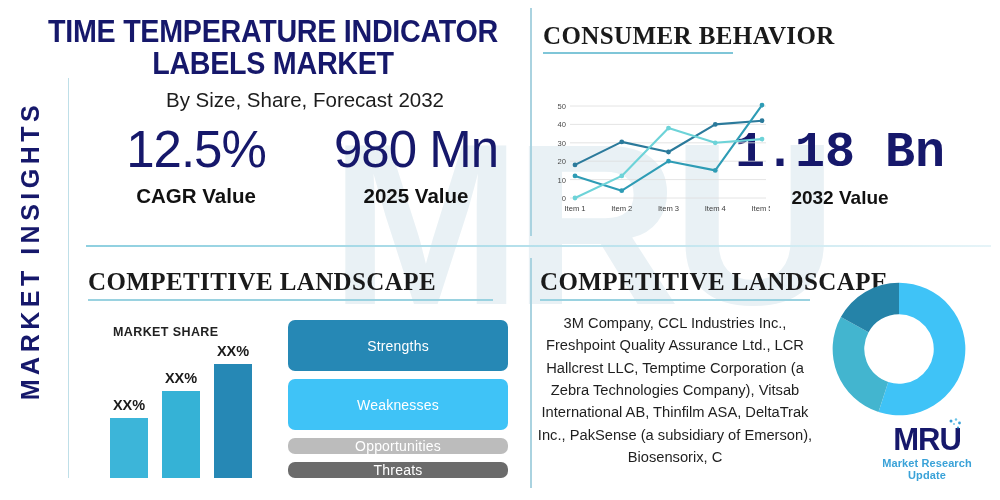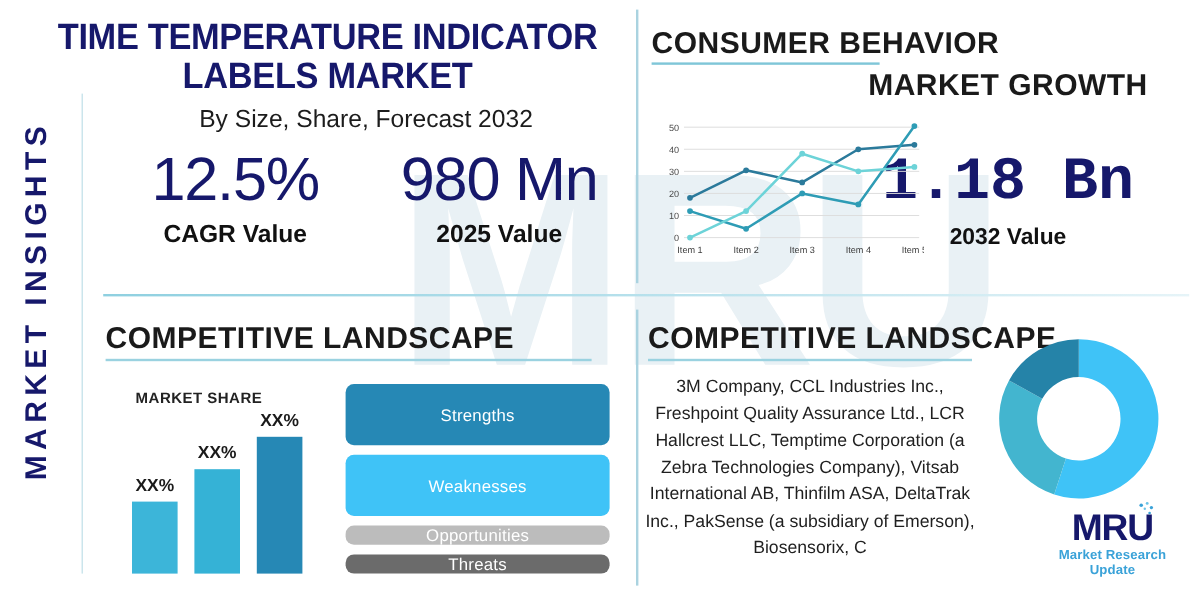--- a/index.html
+++ b/index.html
@@ -54,21 +54,21 @@
   .stat .big {
     font-size:51px; font-weight:normal; color:#16186b; line-height:1;
     font-family:"Liberation Sans Narrow","Liberation Sans",sans-serif;
     letter-spacing:-1px;
   }
   .stat .cap { font-size:20.5px; font-weight:bold; color:#111; margin-top:9px; }
 
   
   .sec-head {
     position:absolute; font-weight:bold; color:#1a1a1a;
-    font-family:Liberation Sans, sans-serif;
+    font-family:Liberation Serif, serif;
     letter-spacing:0.4px;
   }
   .sec-head.cb { left:543px; top:22px; font-size:25px; }
   .cb-rule { position:absolute; left:543px; top:52px; width:190px; height:1.6px; background:#7fc6d8; z-index:4;}
   .mg-label { position:absolute; left:700px; top:57px; width:280px; text-align:center; font-size:25px; font-weight:bold;
               color:#1a1a1a; letter-spacing:0.4px;
               font-family:"Liberation Sans Narrow","Liberation Sans",sans-serif; z-index:4;}
   .mg-val { position:absolute; left:700px; top:128px; width:280px; text-align:center; z-index:4;}
   .mg-val .big { font-size:50px; font-weight:bold; color:#16186b; line-height:1;
                  font-family:Liberation Mono, monospace;}
@@ -132,21 +132,20 @@
     </div>
     <div class="stat">
       <div class="big">980 Mn</div>
       <div class="cap">2025 Value</div>
     </div>
   </div>
 
   <div class="sec-head cb">CONSUMER BEHAVIOR</div>
   <div class="cb-rule"></div>
 
-  <div class="mg-label">MARKET GROWTH</div>
   <div class="mg-val">
     <div class="big">1.18 Bn</div>
     <div class="cap">2032 Value</div>
   </div>
 
   <svg class="linechart" id="linechart" viewBox="0 0 225 118">
       <line x1="25" y1="6" x2="221" y2="6" stroke="#dddddd" stroke-width="0.8"></line>
       <text x="21" y="8.9" text-anchor="end" font-size="7.6" fill="#4a4a4a" font-family="&quot;Liberation Sans&quot;, sans-serif">50</text>
       <line x1="25" y1="24.39999999999999" x2="221" y2="24.39999999999999" stroke="#dddddd" stroke-width="0.8"></line>
       <text x="21" y="27.29999999999999" text-anchor="end" font-size="7.6" fill="#4a4a4a" font-family="&quot;Liberation Sans&quot;, sans-serif">40</text>

